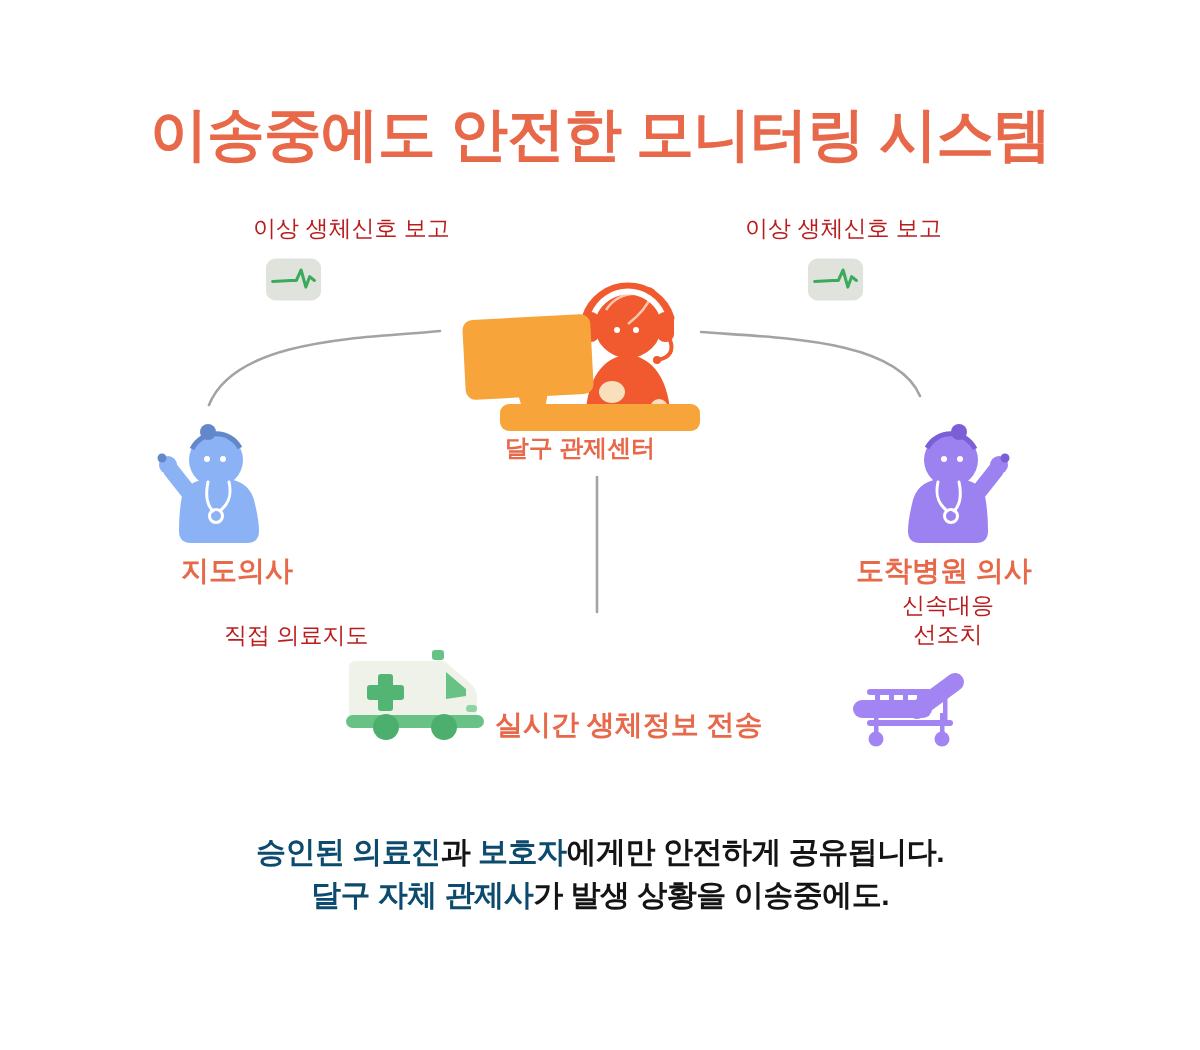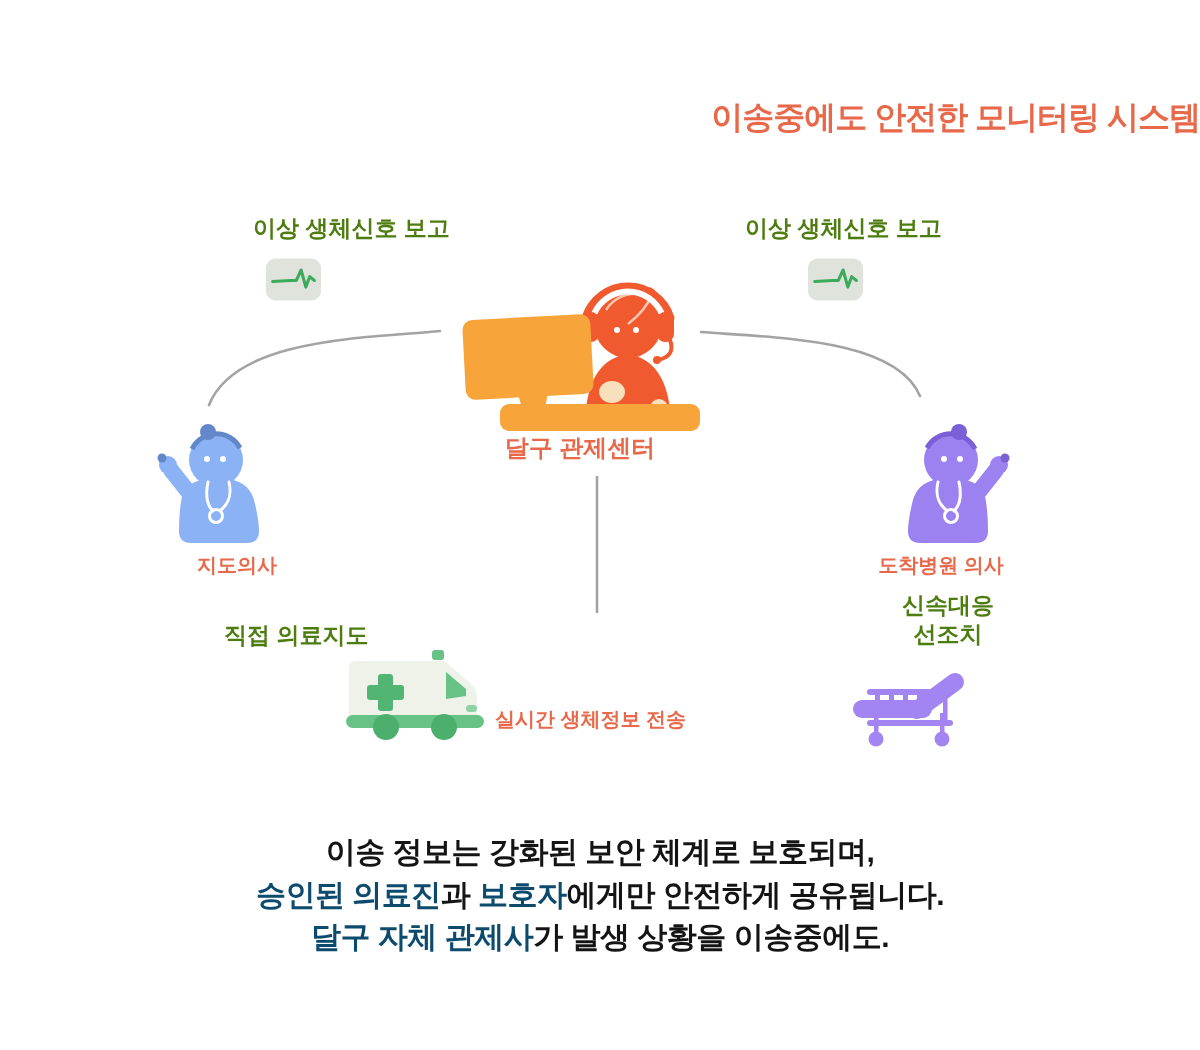--- a/index.html
+++ b/index.html
@@ -2,28 +2,28 @@
 <html><head>
 <meta charset="utf-8">
 <style>
   html,body{margin:0;padding:0;}
   body{
     width:1200px;height:1050px;position:relative;background:#ffffff;
     font-family:"Liberation Sans",sans-serif;overflow:hidden;
   }
   .abs{position:absolute;}
   .title{
-    left:0;top:96px;width:1200px;text-align:right;
-    font-size:32px;font-weight:800;color:#E8684A;letter-spacing:-1px;
+    left:0;top:96px;width:1200px;text-align:center;
+    font-size:58px;font-weight:800;color:#E8684A;letter-spacing:-1px;
   }
   .node-label{
-    font-size:23px;font-weight:700;color:#4d7c0f;white-space:nowrap;
+    font-size:23px;font-weight:400;color:#b91c1c;white-space:nowrap;
   }
   .accent-label{
-    font-size:20px;font-weight:700;color:#E8684A;white-space:nowrap;
+    font-size:28px;font-weight:700;color:#E8684A;white-space:nowrap;
   }
   .center-text{text-align:center;}
   .footer{
     left:0;top:831px;width:1200px;text-align:center;
     font-size:30px;font-weight:600;color:#141414;line-height:42.5px;
     letter-spacing:-0.5px;
   }
   .footer .hl{color:#0c4a6e;font-weight:700;}
   svg{display:block;}
   .connectors{left:0;top:0;pointer-events:none;}
@@ -167,16 +167,15 @@
     <rect x="98" y="30" width="4.5" height="30" fill="#A284F2"></rect>
     <rect x="29" y="50" width="4.5" height="24" fill="#A284F2"></rect>
     <rect x="95" y="50" width="4.5" height="24" fill="#A284F2"></rect>
     <rect x="22" y="57" width="86" height="6" rx="3" fill="#A284F2"></rect>
     <circle cx="31" cy="76" r="7.5" fill="#A284F2"></circle>
     <circle cx="97" cy="76" r="7.5" fill="#A284F2"></circle>
   </svg>
 </div>
 
 <div class="abs footer">
-  <div>이송 정보는 강화된 보안 체계로 보호되며,</div>
   <div><span class="hl">승인된 의료진</span><span>과 </span><span class="hl">보호자</span><span>에게만 안전하게 공유됩니다.</span></div>
   <div><span class="hl">달구 자체 관제사</span><span>가 발생 상황을 이송중에도.</span></div>
 </div>
 
 </body></html>

